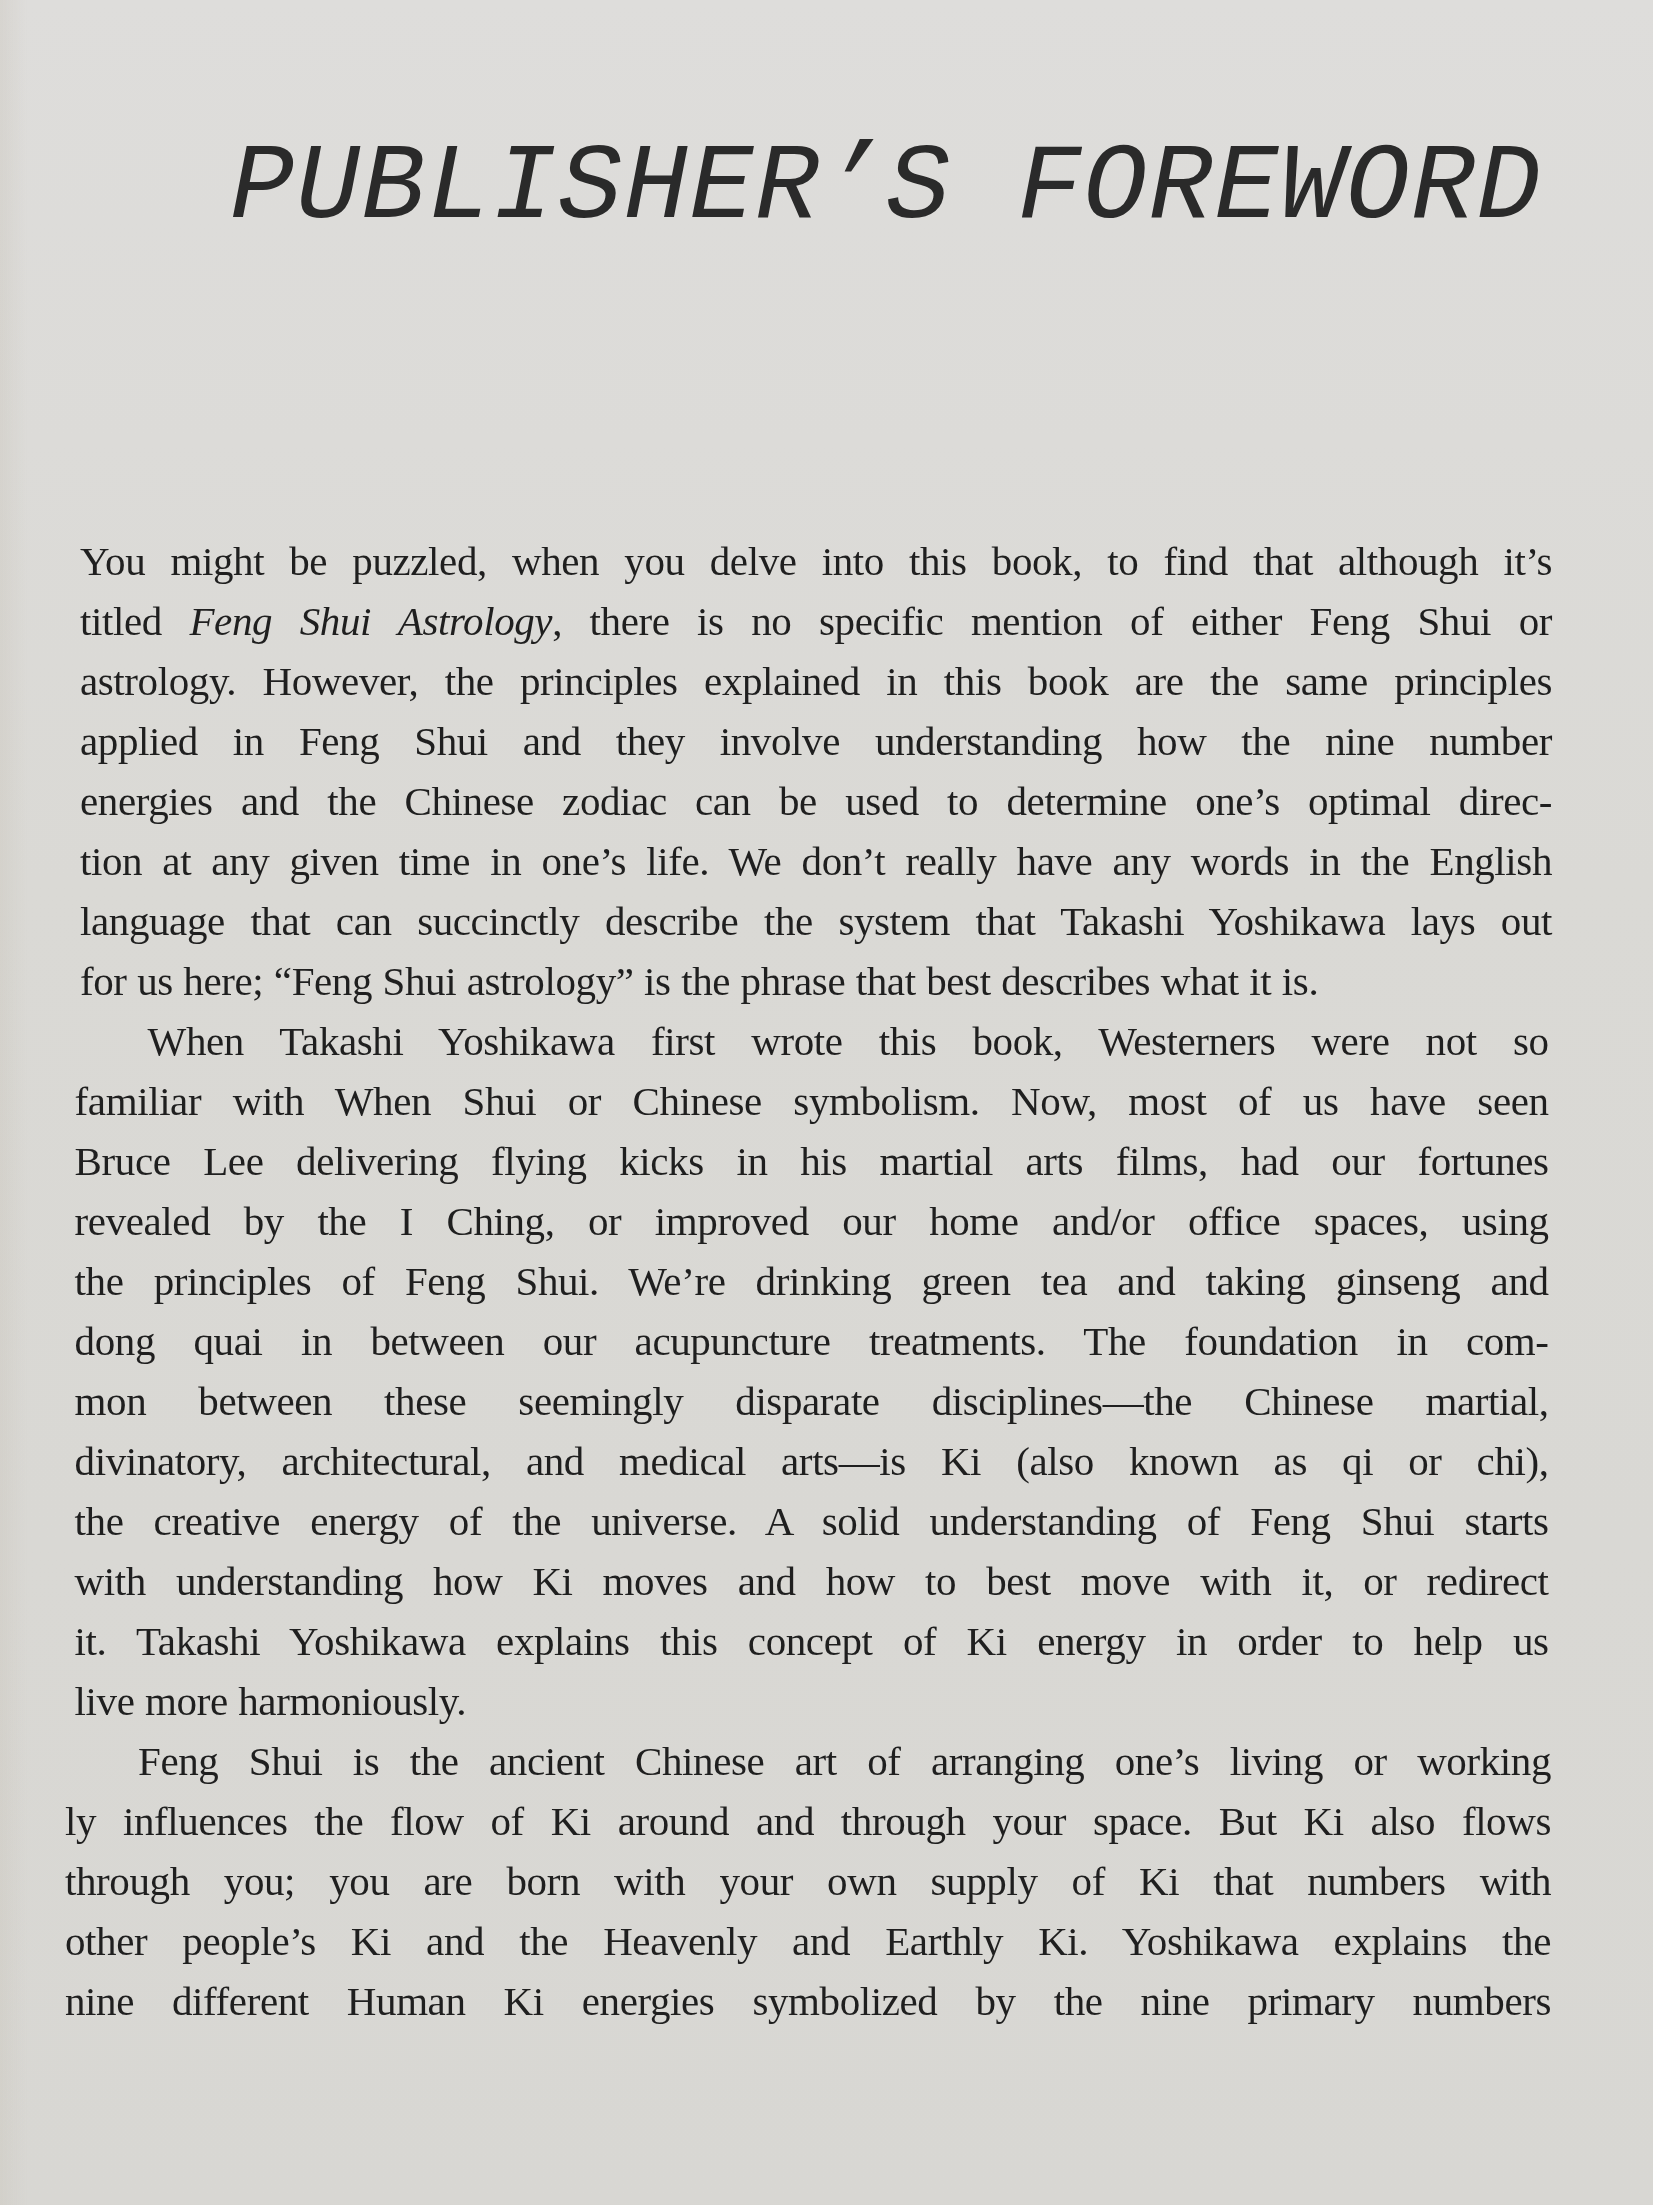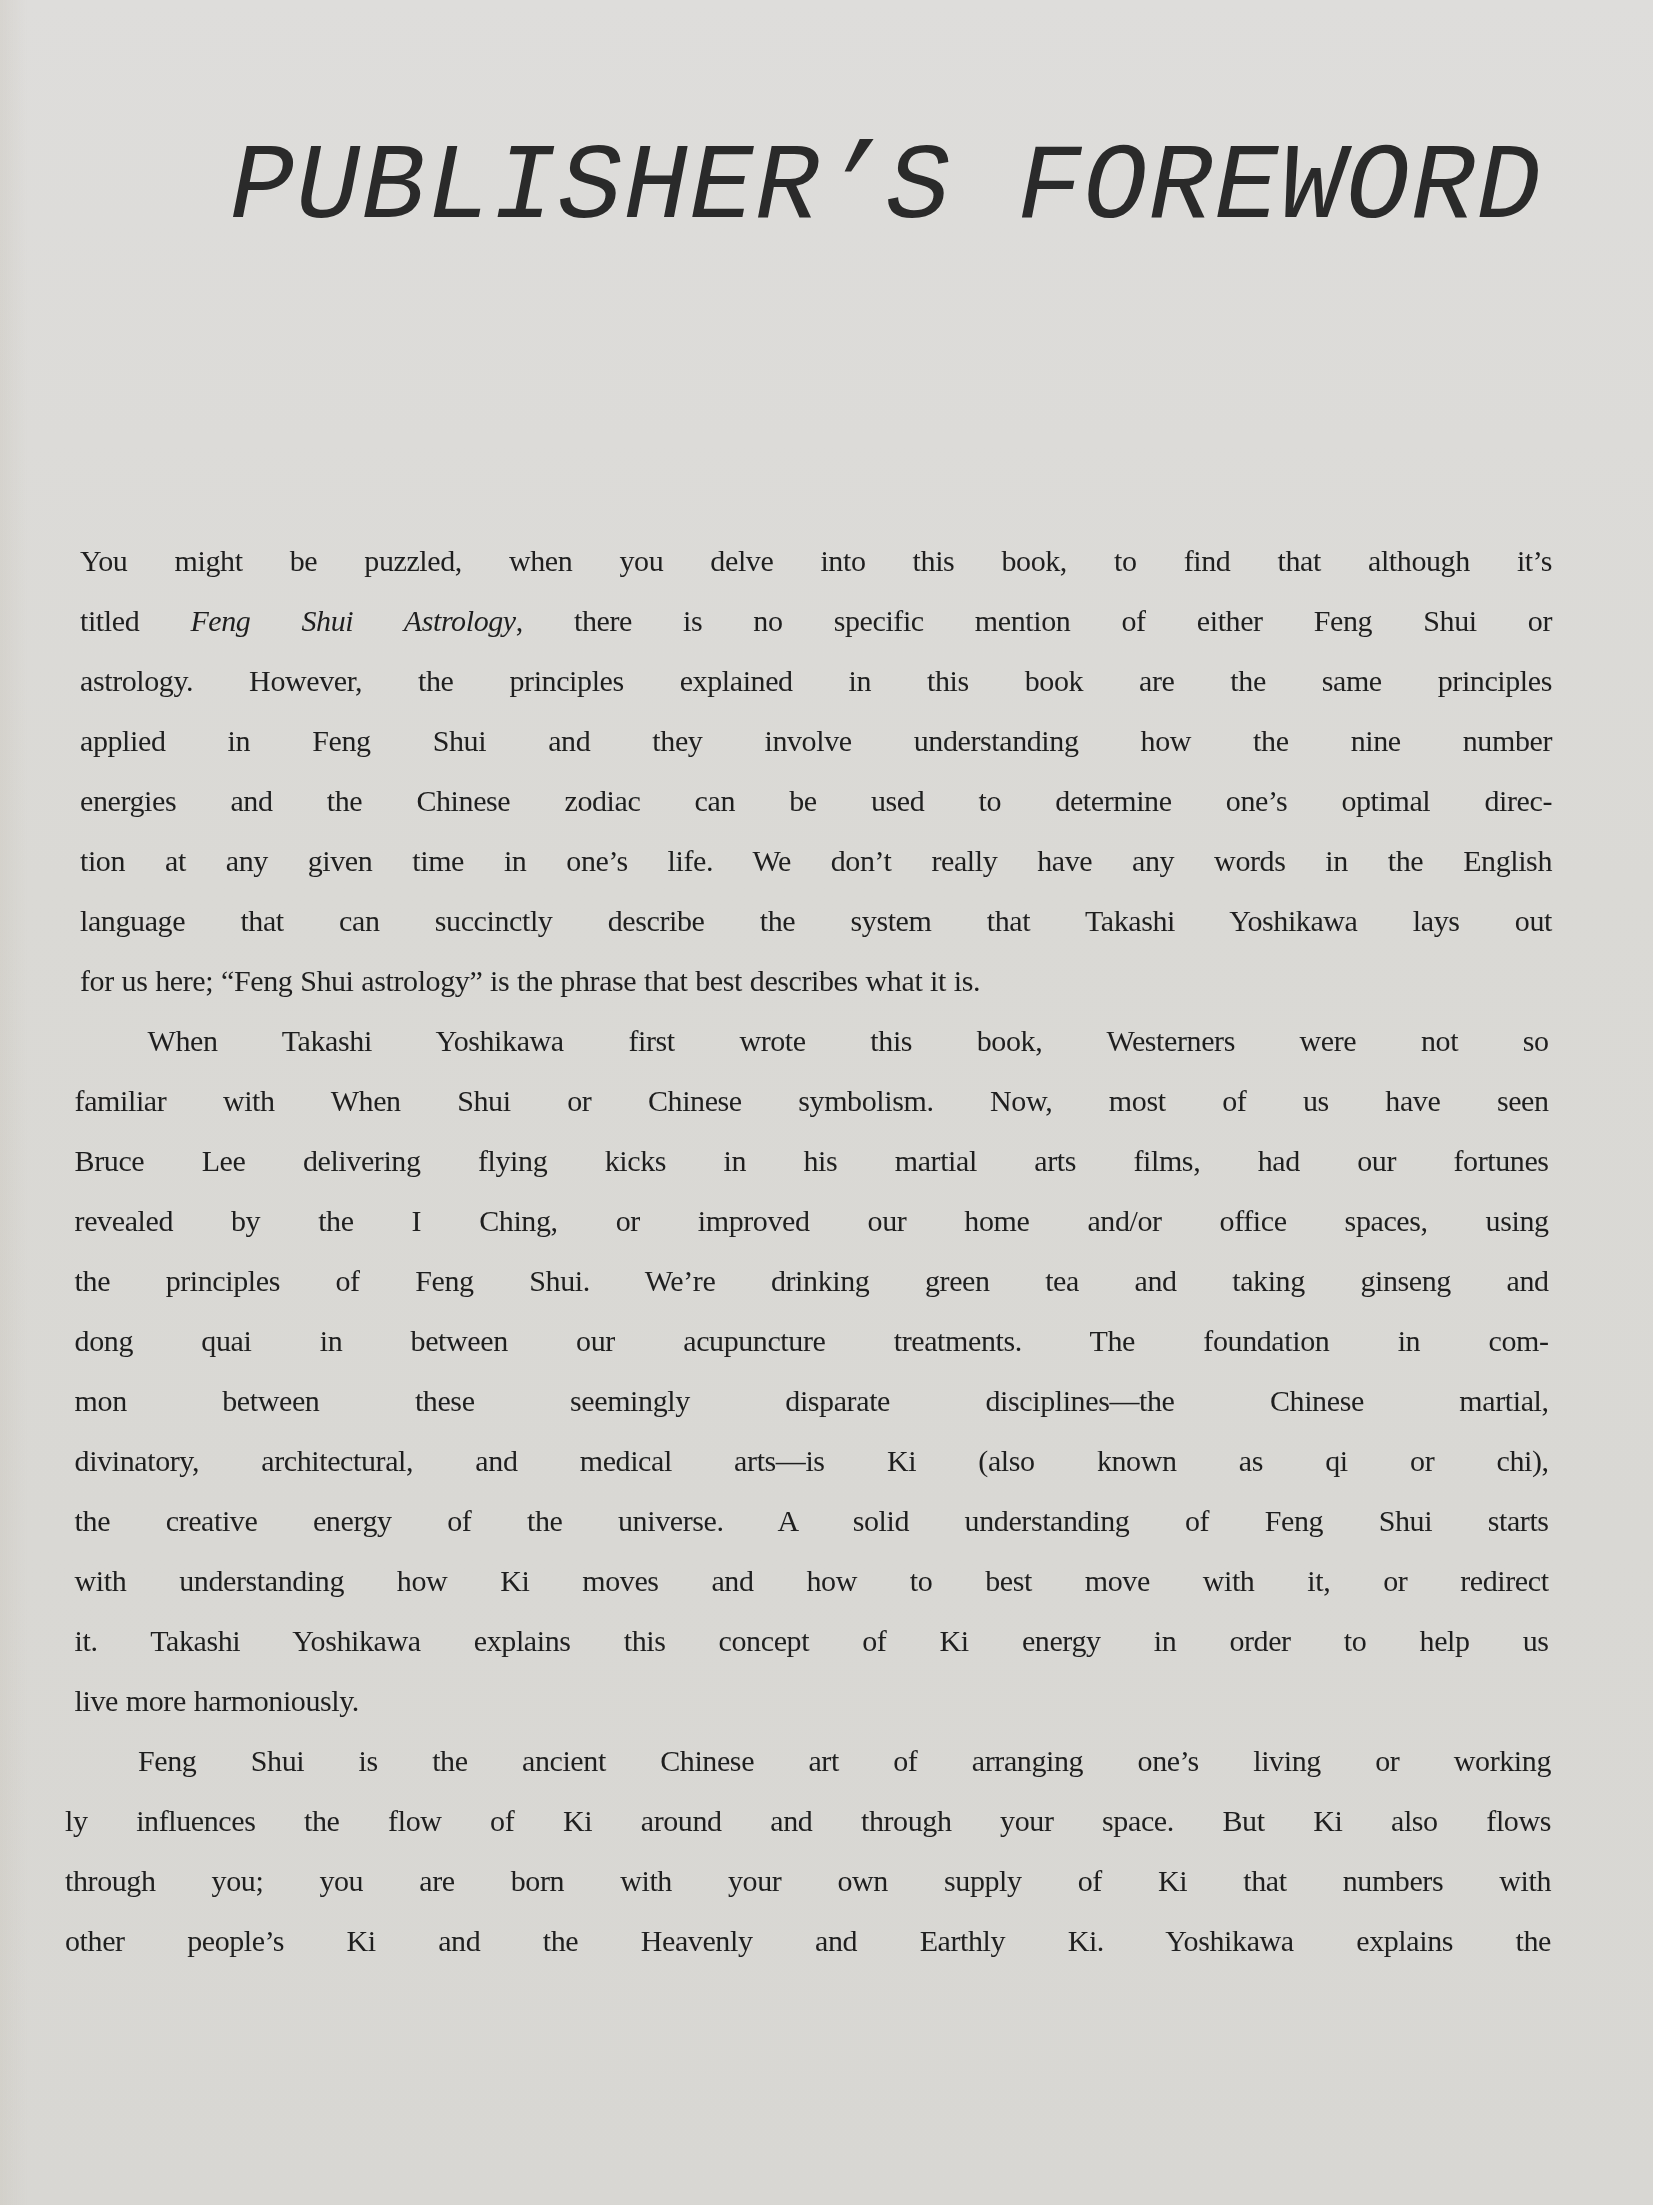--- a/index.html
+++ b/index.html
@@ -38,21 +38,21 @@
       white-space: nowrap;
     }
     .body-text {
       position: absolute;
       left: 80px;
       top: 531px;
       width: 1472px;
     }
     .para {
       margin: 0;
-      font-size: 30px;
+      font-size: 41px;
       line-height: 60px;
       text-align: justify;
       text-align-last: left;
       color: #1f1f1f;
       letter-spacing: -0.4px;
       word-spacing: 0.7px;
     }
     .para.p2 { margin-left: -5.4px; width: 1474px; }
     .para.p3 { margin-left: -15px; width: 1486px; }
     .line {
@@ -102,17 +102,18 @@
       <span class="line">with understanding how Ki moves and how to best move with it, or redirect</span>
       <span class="line">it. Takashi Yoshikawa explains this concept of Ki energy in order to help us</span>
       <span class="line last">live more harmoniously.</span>
     </p>
 
     <p class="para p3">
       <span class="line first-indent">Feng Shui is the ancient Chinese art of arranging one’s living or working</span>
       <span class="line">ly influences the flow of Ki around and through your space. But Ki also flows</span>
       <span class="line">through you; you are born with your own supply of Ki that numbers with</span>
       <span class="line">other people’s Ki and the Heavenly and Earthly Ki. Yoshikawa explains the</span>
+      <span class="line">nine different Human Ki energies symbolized by the nine primary numbers</span>
     </p>
 
   </div>
 </div>
 
 
 </body></html>

